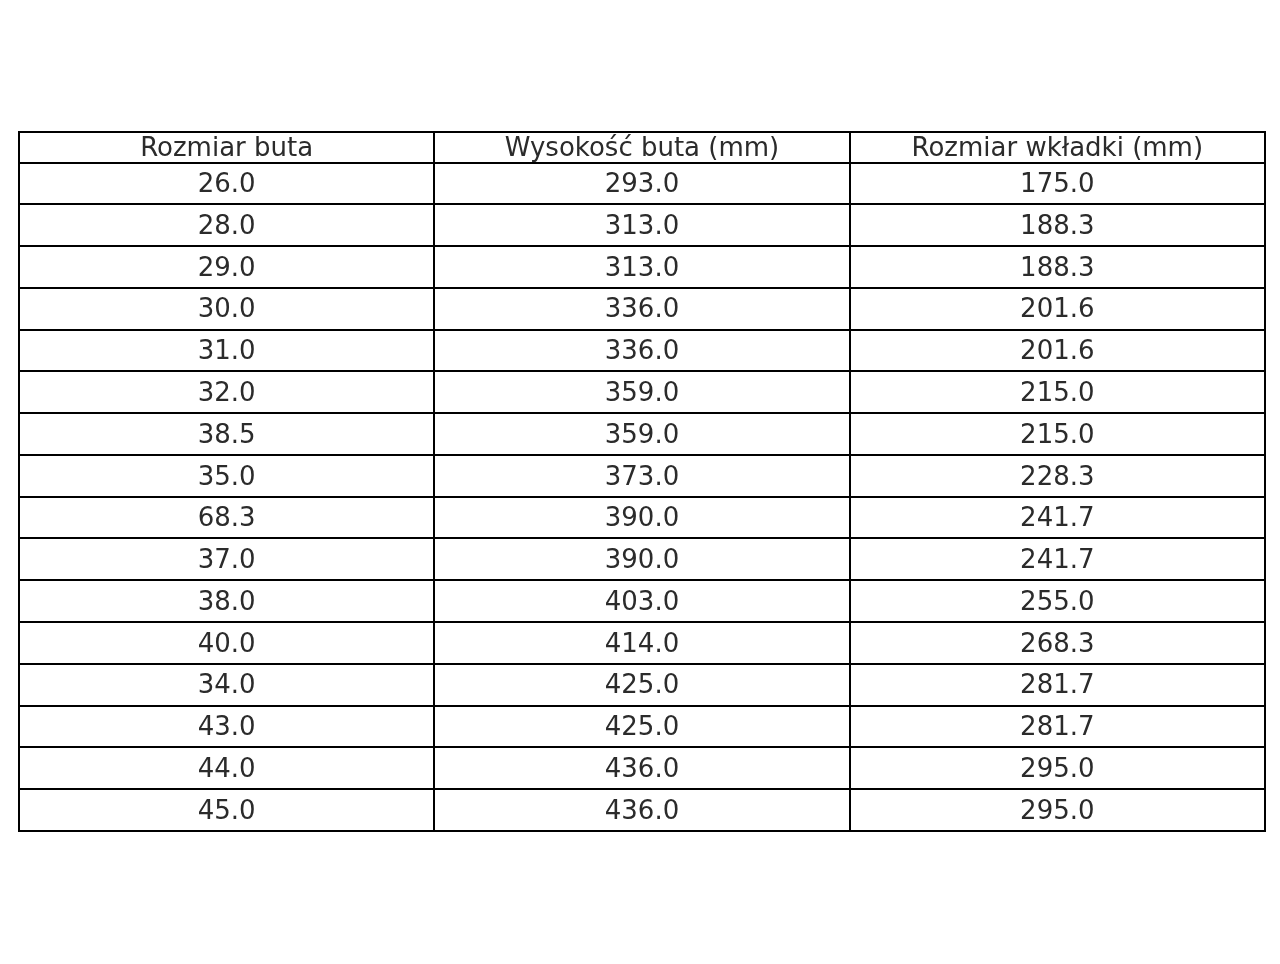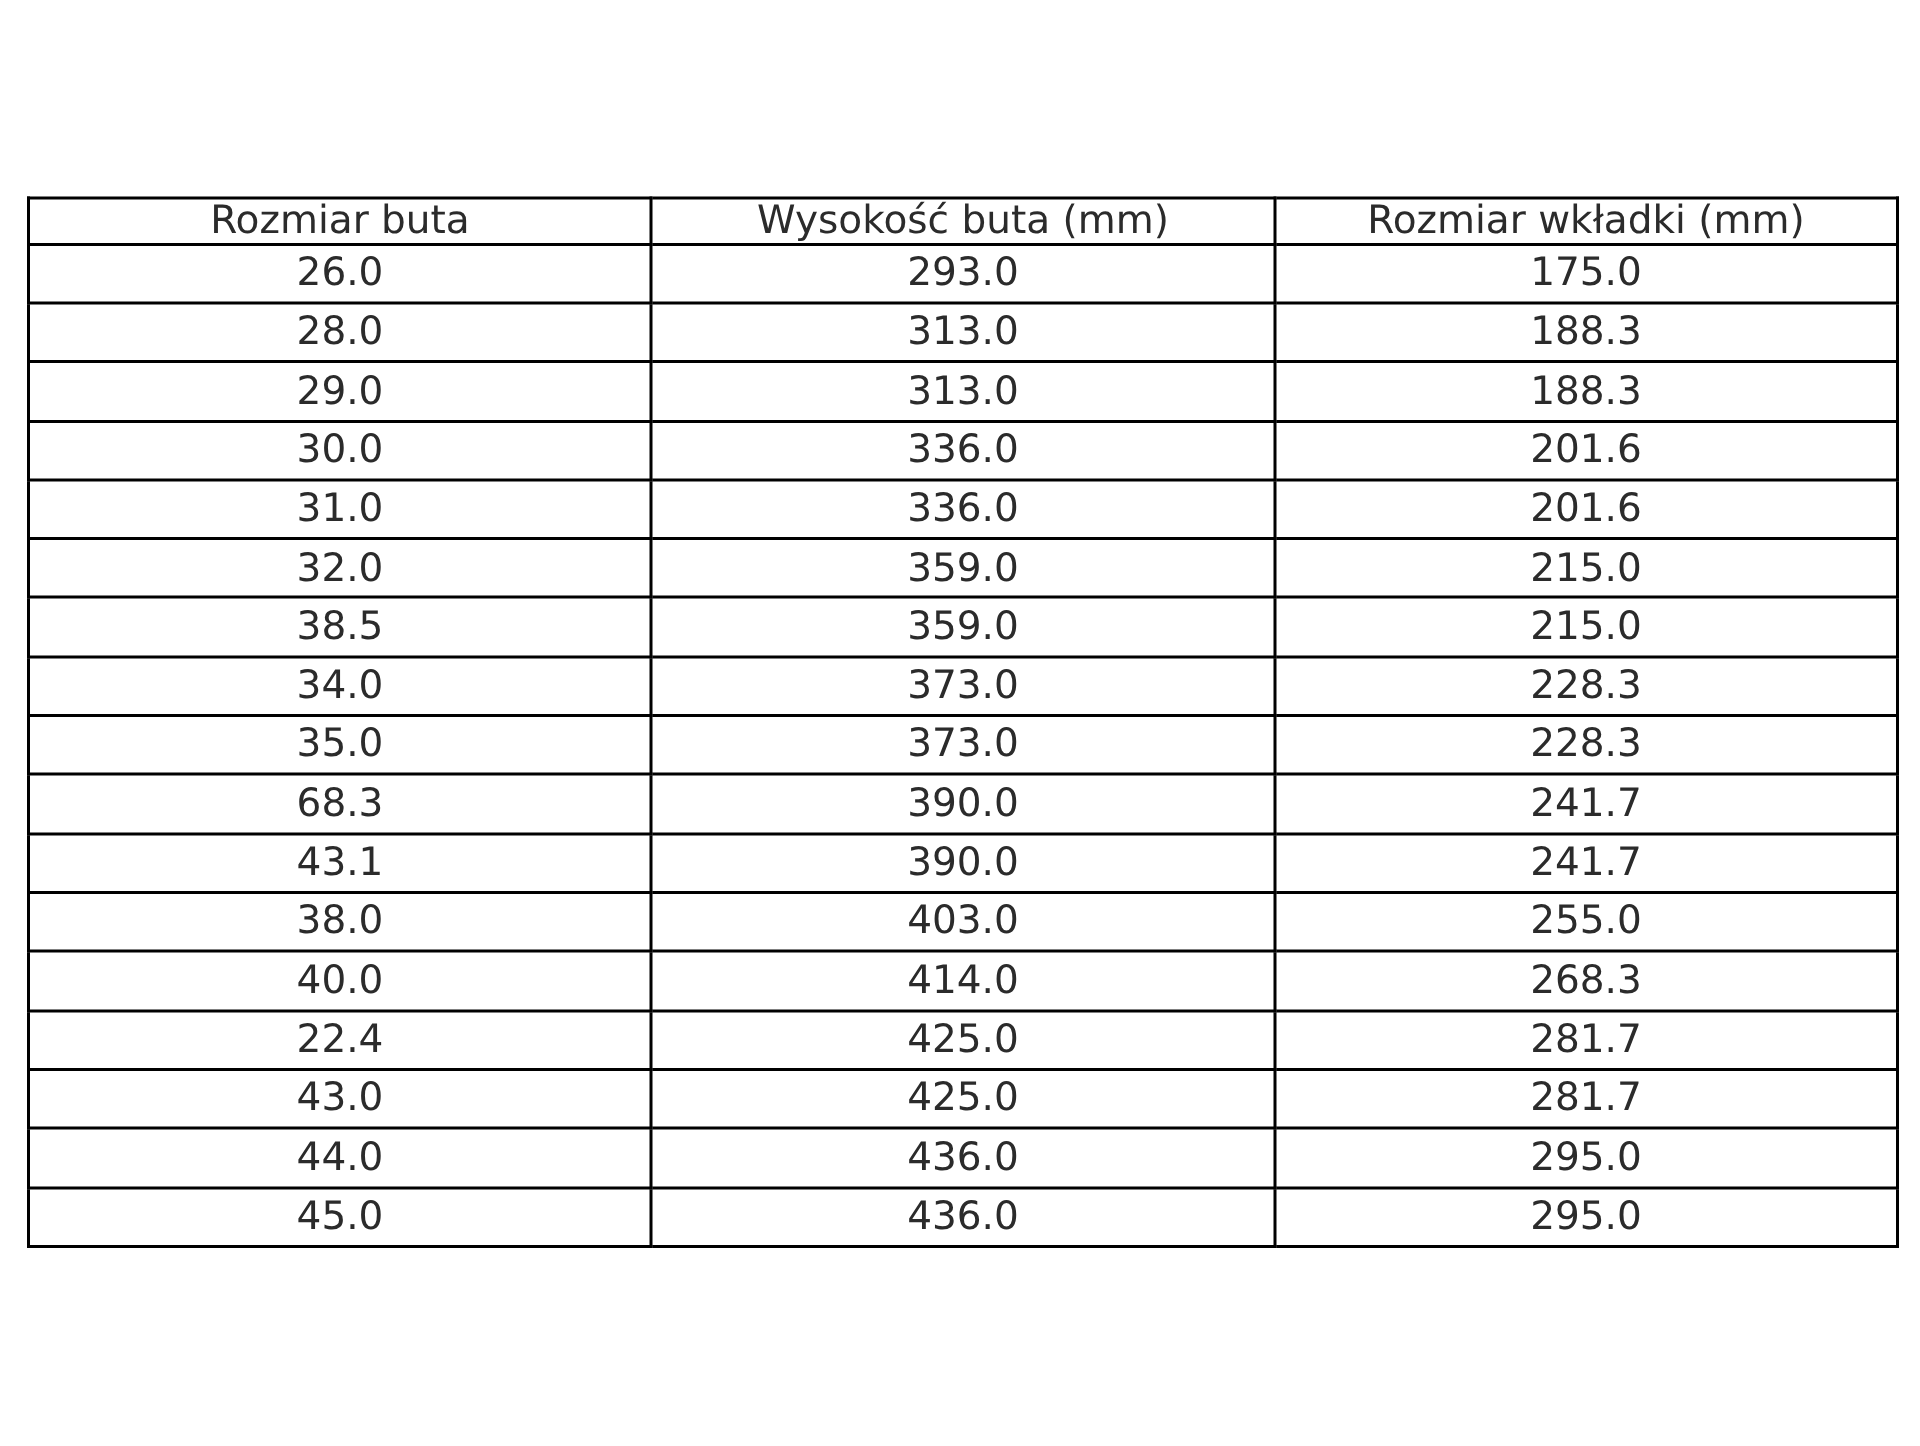--- a/index.html
+++ b/index.html
@@ -88,51 +88,46 @@
             <td>32.0</td>
             <td>359.0</td>
             <td>215.0</td>
           </tr>
           <tr>
             <td>38.5</td>
             <td>359.0</td>
             <td>215.0</td>
           </tr>
           <tr>
-            <td>34.0</td>
-            <td>373.0</td>
-            <td>228.3</td>
-          </tr>
-          <tr>
             <td>35.0</td>
             <td>373.0</td>
             <td>228.3</td>
           </tr>
           <tr>
             <td>68.3</td>
             <td>390.0</td>
             <td>241.7</td>
           </tr>
           <tr>
-            <td>43.1</td>
+            <td>37.0</td>
             <td>390.0</td>
             <td>241.7</td>
           </tr>
           <tr>
             <td>38.0</td>
             <td>403.0</td>
             <td>255.0</td>
           </tr>
           <tr>
             <td>40.0</td>
             <td>414.0</td>
             <td>268.3</td>
           </tr>
           <tr>
-            <td>22.4</td>
+            <td>34.0</td>
             <td>425.0</td>
             <td>281.7</td>
           </tr>
           <tr>
             <td>43.0</td>
             <td>425.0</td>
             <td>281.7</td>
           </tr>
           <tr>
             <td>44.0</td>

